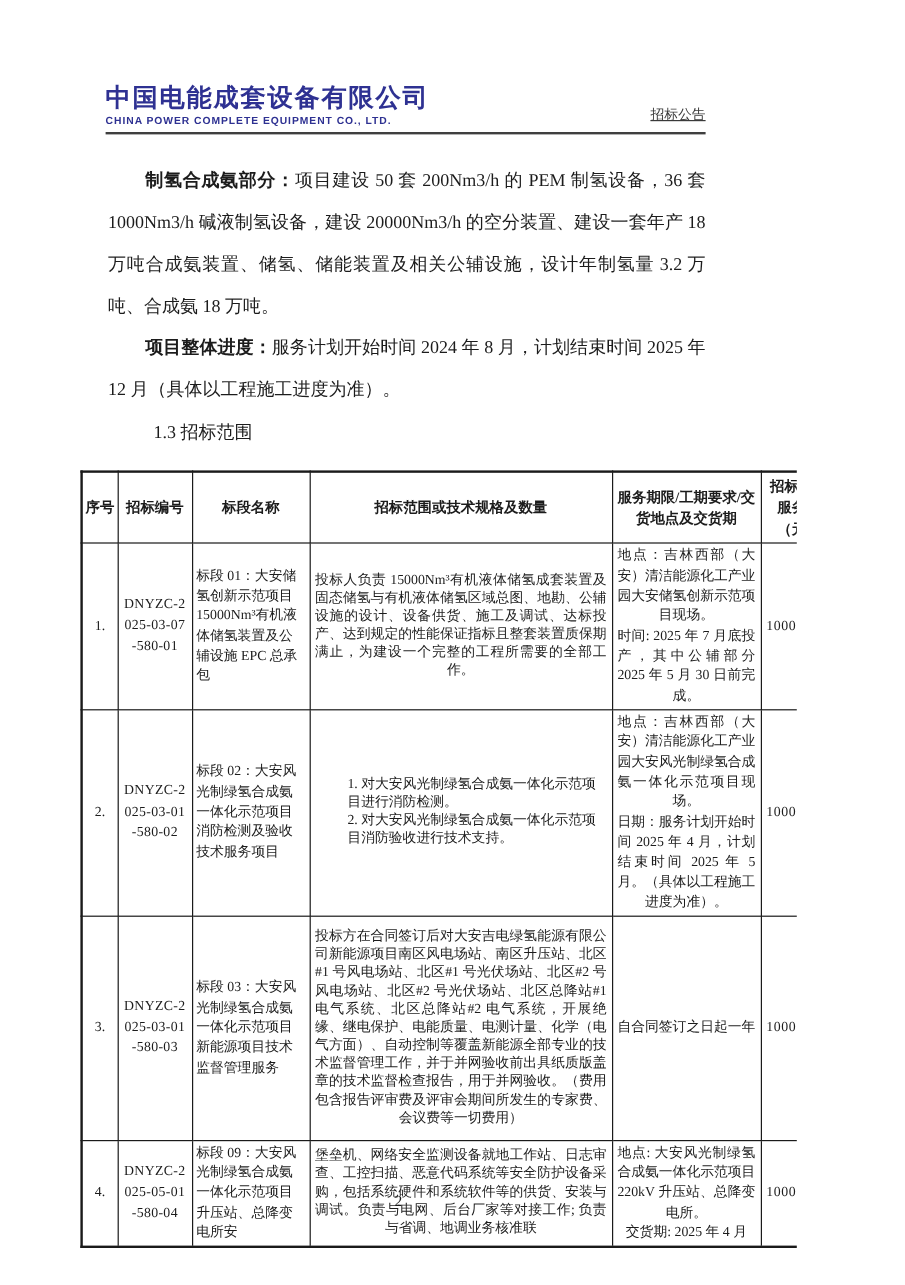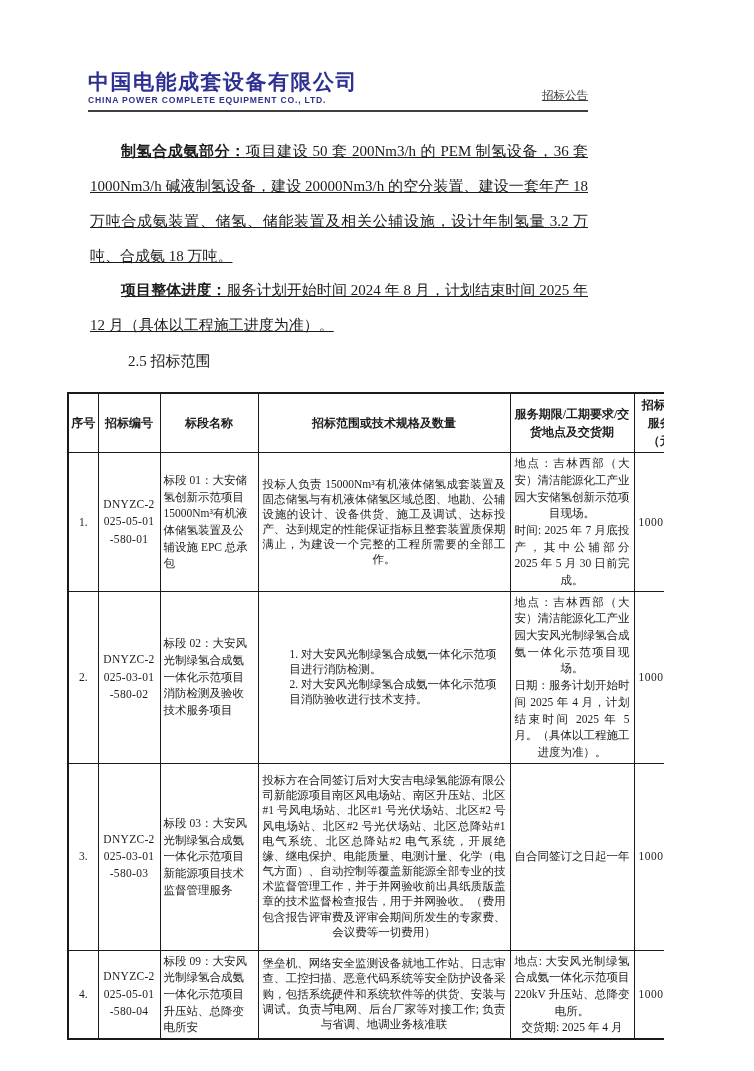--- a/index.html
+++ b/index.html
@@ -21,21 +21,21 @@
   }
   .logo-en {
     font-family:"Liberation Sans", sans-serif; font-weight:bold;
     font-size:8.6px; letter-spacing:0.8px; color:#2e3192; margin-top:1px;
   }
   .doc-type { font-size:11.5px; color:#3a3a3a; padding-bottom:2px;text-decoration:underline; }
   
   .content { margin:0 19px 0 23px; }
   .para {
     font-size:15px; line-height:2.32; text-align:justify;
-    text-indent:31px; margin-top:0;text-decoration:underline;
+    text-indent:31px; margin-top:0;
   }
   .para:first-child { margin-top:22px; }
   .para b { font-weight:bold; }
   .section-heading { font-size:15px; line-height:2.3; text-indent:38px; margin-top:1px; }
   
   table.bid-table {
     width:630px; margin-top:14px; border-collapse:collapse;
     table-layout:fixed; border:2px solid #1a1a1a;
   }
   .bid-table th, .bid-table td {
@@ -74,21 +74,21 @@
     <div>
       <div class="logo-cn">中国电能成套设备有限公司</div>
       <div class="logo-en">CHINA POWER COMPLETE EQUIPMENT CO., LTD.</div>
     </div>
     <div class="doc-type">招标公告</div>
   </div>
 
   <div class="content">
     <p class="para"><b>制氢合成氨部分：</b><span>项目建设 50 套 200Nm3/h 的 PEM 制氢设备，36 套 1000Nm3/h 碱液制氢设备，建设 20000Nm3/h 的空分装置、建设一套年产 18 万吨合成氨装置、储氢、储能装置及相关公辅设施，设计年制氢量 3.2 万吨、合成氨 18 万吨。</span></p>
     <p class="para"><b>项目整体进度：</b><span>服务计划开始时间 2024 年 8 月，计划结束时间 2025 年 12 月（具体以工程施工进度为准）。</span></p>
-    <p class="section-heading">2.5 招标范围</p>
+    <p class="section-heading">1.3 招标范围</p>
   </div>
 
   <table class="bid-table">
     <colgroup>
       <col style="width:30px">
         <col style="width:62px">
         <col style="width:98px">
       <col style="width:252px">
         <col style="width:124px">
         <col style="width:64px">
@@ -99,21 +99,21 @@
         <th>招标编号</th>
         <th>标段名称</th>
         <th>招标范围或技术规格及数量</th>
         <th>服务期限/工期要求/交货地点及交货期</th>
         <th>招标信息服务费（元）</th>
       </tr>
     </thead>
     <tbody>
       <tr class="r1">
         <td class="c-no">1.</td>
-        <td class="c-code">DNYZC-2025-05-01-580-01</td>
+        <td class="c-code">DNYZC-2025-03-07-580-01</td>
         <td class="c-name">标段 01：大安储氢创新示范项目 15000Nm³有机液体储氢装置及公辅设施 EPC 总承包</td>
         <td class="c-scope">投标人负责 15000Nm³有机液体储氢成套装置及固态储氢与有机液体储氢区域总图、地勘、公辅设施的设计、设备供货、施工及调试、达标投产、达到规定的性能保证指标且整套装置质保期满止，为建设一个完整的工程所需要的全部工作。</td>
         <td class="c-period">地点：吉林西部（大安）清洁能源化工产业园大安储氢创新示范项目现场。
 时间: 2025 年 7 月底投产，其中公辅部分 2025 年 5 月 30 日前完成。</td>
         <td class="c-fee">1000</td>
       </tr>
       <tr class="r2">
         <td class="c-no">2.</td>
         <td class="c-code">DNYZC-2025-03-01-580-02</td>
         <td class="c-name">标段 02：大安风光制绿氢合成氨一体化示范项目消防检测及验收技术服务项目</td>

